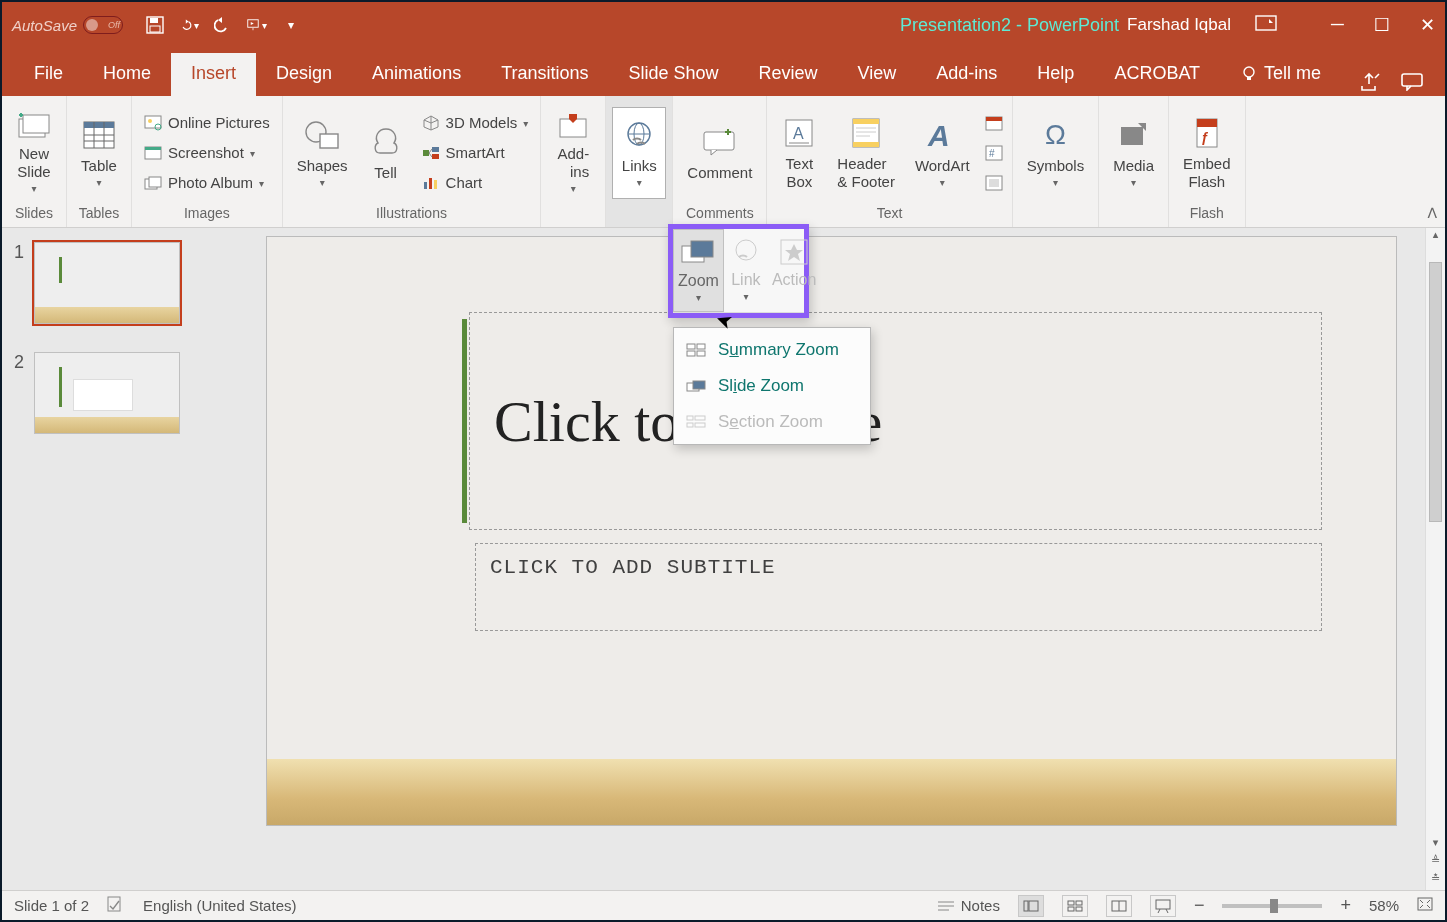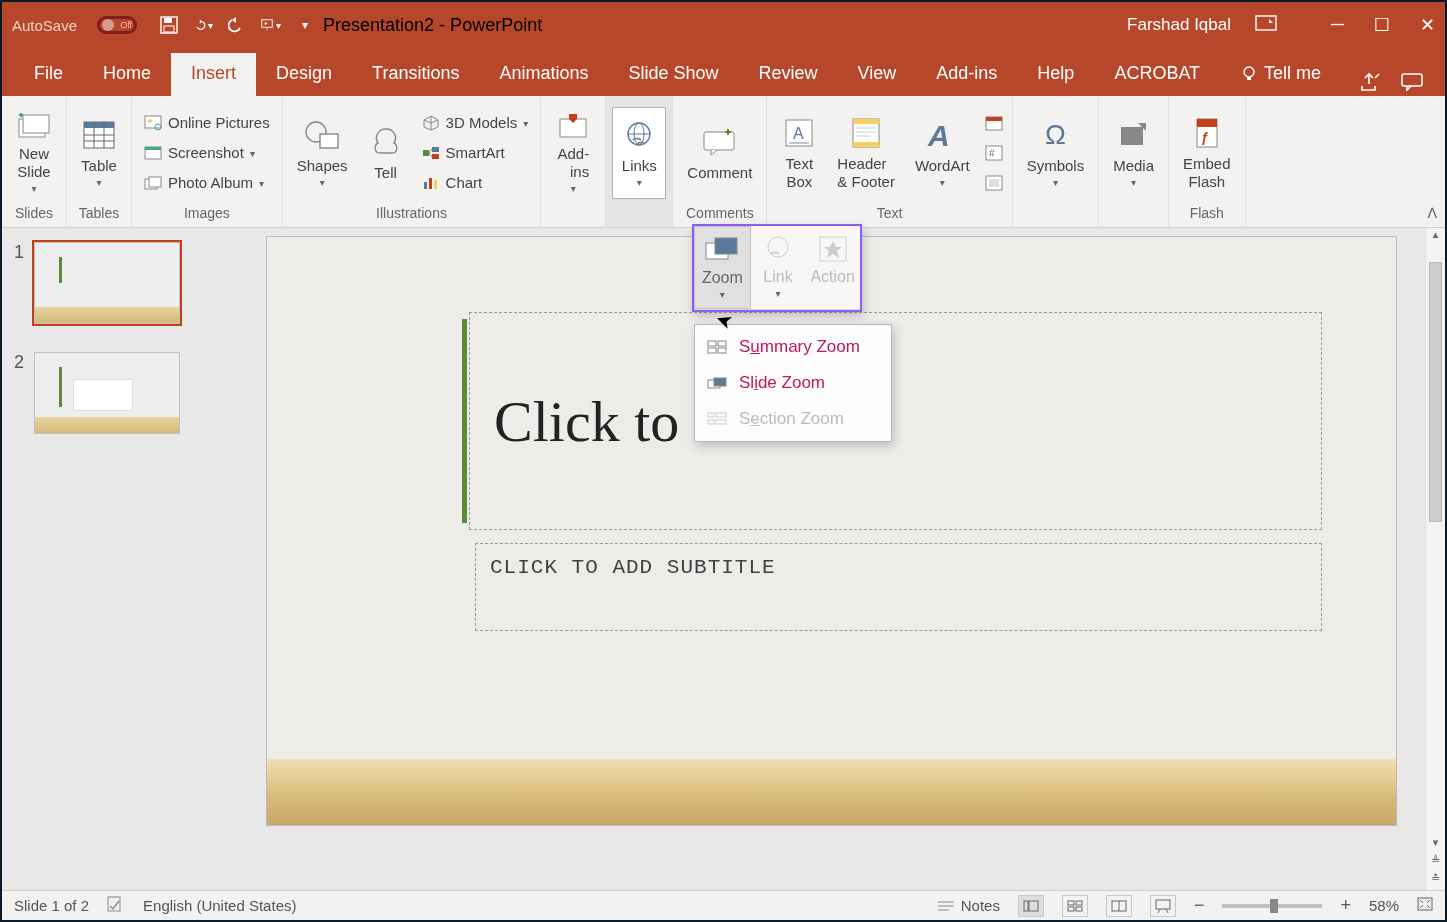--- a/index.html
+++ b/index.html
@@ -1,24 +1,24 @@
 <!DOCTYPE html>
 <html><head>
 <meta charset="utf-8">
 <style>
 * { margin: 0; padding: 0; box-sizing: border-box; font-family: "Segoe UI", Arial, sans-serif; }
 body { width: 1447px; height: 922px; background: #0a1a2a; display: flex; flex-direction: column; overflow: hidden; border: 2px solid #0a1a2a; }
 .titlebar { height: 46px; background: #b7472a; display: flex; align-items: center; color: #fff; padding: 0 10px; gap: 8px; }
-.autosave { display: flex; align-items: flex-end; gap: 20px; font-size: 15px; color: #f0d0c8; }
-.toggle { width: 40px; height: 18px; border: 3px solid #7f1d1d; border-radius: 9px; display: flex; align-items: center; padding: 0 2px; justify-content: space-between; }
+.autosave { display: flex; align-items: flex-end; gap: 6px; font-size: 15px; color: #f0d0c8; font-style: italic; }
+.toggle { width: 40px; height: 18px; border: 1px solid #7f1d1d; border-radius: 9px; display: flex; align-items: center; padding: 0 2px; justify-content: space-between; }
 .toggle-dot { width: 12px; height: 12px; background: #d89a8a; border-radius: 50%; }
 .toggle-off { font-size: 9px; color: #e8b8a8; }
 .qat { display: flex; gap: 14px; margin-left: 14px; align-items: center; }
 .qat-icon { width: 20px; height: 20px; display: flex; align-items: center; justify-content: center; cursor: pointer; }
-.title-center { flex: 1; text-align: left; font-size: 18px; color: #000000; }
+.title-center { flex: 1; text-align: right; font-size: 18px; color: #5eead4; }
 .user-area { display: flex; gap: 24px; align-items: center; color: #fff; }
 .win-controls { display: flex; gap: 30px; margin-left: 30px; font-size: 18px; }
 .menubar { height: 48px; background: #b7472a; display: flex; align-items: flex-end; padding: 0 12px; gap: 0; }
 .tab { padding: 10px 20px 12px; font-size: 18px; color: #fff; cursor: pointer; }
 .tab.active { background: #f3f2f1; color: #b7472a; }
 .tab-right { margin-left: auto; display: flex; align-items: center; }
 .tell-me { display: flex; align-items: center; gap: 6px; color: #fff; }
 .share-icons { display: flex; gap: 20px; margin-left: 18px; color:#fff; }
 .ribbon { height: 132px; background: #f3f2f1; border-bottom: 1px solid #d0cfce; display: flex; position: relative; }
 .rgroup { display: flex; flex-direction: column; border-right: 1px solid #e1e0df; padding: 4px 6px 2px; }
@@ -60,28 +60,28 @@
 .vscroll-arrow { height:18px; text-align:center; font-size:11px; color:#666; cursor:pointer;}
 
 .statusbar { height: 30px; background: #f3f2f1; border-top: 1px solid #d0cfce; display: flex; align-items: center; padding: 0 12px; font-size: 15px; color: #555; gap: 18px; }
 .statusbar .spacer { flex: 1; }
 .view-btn { width: 26px; height: 22px; border: 1px solid #c8c8c8; display:flex; align-items:center; justify-content:center; cursor:pointer; font-size:12px; }
 .view-btn.active { background: #ddd; }
 .zoom-slider { width: 100px; height: 4px; background: #c0c0c0; position: relative; }
 .zoom-slider-thumb { position: absolute; width: 8px; height: 14px; background: #888; top: -5px; left: 48px; }
 
 
-.links-popup { position: absolute; left: 668px; top: 224px; width: 170px; background: #f7f7f7; border: 2px solid #8b5cf6; box-shadow: 2px 4px 10px rgba(0,0,0,.2); z-index: 10; margin-left: 24px; }
+.links-popup { position: absolute; left: 668px; top: 224px; width: 141px; background: #f7f7f7; border: 5px solid #8b5cf6; box-shadow: 2px 4px 10px rgba(0,0,0,.2); z-index: 10; }
 .links-top { display: flex; border-bottom: 1px solid #ddd; }
 .link-topbtn { flex: 1; display: flex; flex-direction: column; align-items: center; padding: 8px 4px; font-size: 16px; color: #666; cursor: pointer; }
 .link-topbtn.disabled { color: #bbb; }
 .link-topbtn.active { background: #e0e0e0; border: 1px solid #c0c0c0; }
 .link-top-icon { width: 36px; height: 30px; display:flex; align-items:center; justify-content:center; margin-bottom:4px; }
 .link-menu { position:absolute; left:0; top:98px; width: 198px; background:#fcfcfc; border:1px solid #b8b8b8; box-shadow:2px 4px 10px rgba(0,0,0,.2); padding:4px 0;}
-.link-menu-item { display: flex; align-items: center; gap: 12px; padding: 8px 12px; font-size: 17px; color: #be185d; cursor: pointer; }
+.link-menu-item { display: flex; align-items: center; gap: 12px; padding: 8px 12px; font-size: 17px; color: #0f766e; cursor: pointer; }
 .link-menu-item.disabled { color: #bbb; }
 .link-menu-icon {width:20px; height:16px; display:flex; align-items:center; justify-content:center;}
 .cursor-arrow { position: absolute; left: 716px; top: 308px; z-index:20; font-size: 20px; color:#000; transform: scaleX(-1) rotate(-20deg);}
 .underline-char { text-decoration: underline; }
 </style>
 </head>
 <body>
 
 <div class="titlebar">
   <div class="autosave">
@@ -137,22 +137,22 @@
       <span>✕</span>
     </div>
   </div>
 </div>
 
 <div class="menubar">
   <div class="tab">File</div>
   <div class="tab">Home</div>
   <div class="tab active">Insert</div>
   <div class="tab">Design</div>
+  <div class="tab">Animations</div>
   <div class="tab">Transitions</div>
-  <div class="tab">Animations</div>
   <div class="tab">Slide Show</div>
   <div class="tab">Review</div>
   <div class="tab">View</div>
   <div class="tab">Add-ins</div>
   <div class="tab">Help</div>
   <div class="tab">ACROBAT</div>
   <div class="tab tell-me">
     <svg width="18" height="18" viewBox="0 0 18 18">
         <circle cx="9" cy="7" r="5" fill="none" stroke="#fff" stroke-width="1.4"></circle>
         <rect x="7" y="12" width="4" height="3" fill="#fff"></rect>

